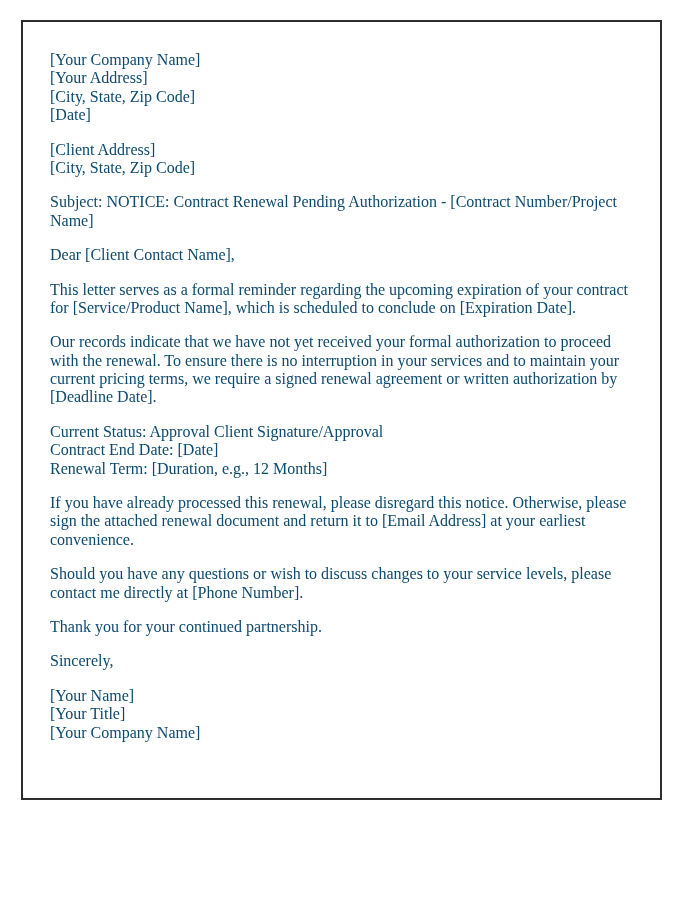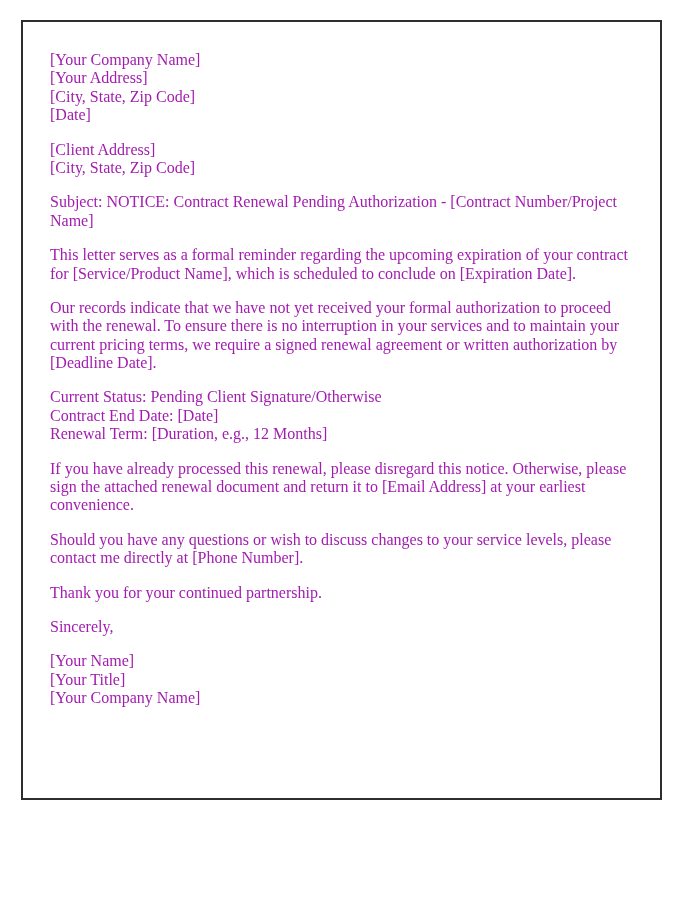--- a/index.html
+++ b/index.html
@@ -18,21 +18,21 @@
     height: 776px;
     border: 2px solid #2e2e2e;
     background: #ffffff;
     box-sizing: content-box;
   }
   .content {
     padding: 13px 30px 0 27px;
     font-family: "Liberation Serif", "DejaVu Serif", serif;
     font-size: 16px;
     line-height: 1.15;
-    color: #a21caf;
+    color: #0c4a6e;
   }
   .block {
     margin: 16px 0;
   }
   .block div {
     margin: 0;
     padding: 0;
   }
   p {
     margin: 16px 0;
@@ -55,27 +55,28 @@
       <div>[Date]</div>
     </div>
 
     <div class="block">
       <div>[Client Address]</div>
       <div>[City, State, Zip Code]</div>
     </div>
 
     <p class="bold">Subject: NOTICE: Contract Renewal Pending Authorization - [Contract Number/Project Name]</p>
 
+    <p>Dear [Client Contact Name],</p>
 
     <p>This letter serves as a formal reminder regarding the upcoming expiration of your contract for [Service/Product Name], which is scheduled to conclude on [Expiration Date].</p>
 
     <p>Our records indicate that we have not yet received your formal authorization to proceed with the renewal. To ensure there is no interruption in your services and to maintain your current pricing terms, we require a signed renewal agreement or written authorization by [Deadline Date].</p>
 
     <div class="block">
-      <div><span class="bold">Current Status:</span> <span>Pending Client Signature/Otherwise</span></div>
+      <div><span class="bold">Current Status:</span> <span>Approval Client Signature/Approval</span></div>
       <div><span class="bold">Contract End Date:</span> <span>[Date]</span></div>
       <div><span class="bold">Renewal Term:</span> <span>[Duration, e.g., 12 Months]</span></div>
     </div>
 
     <p>If you have already processed this renewal, please disregard this notice. Otherwise, please sign the attached renewal document and return it to [Email Address] at your earliest convenience.</p>
 
     <p>Should you have any questions or wish to discuss changes to your service levels, please contact me directly at [Phone Number].</p>
 
     <p>Thank you for your continued partnership.</p>
 

